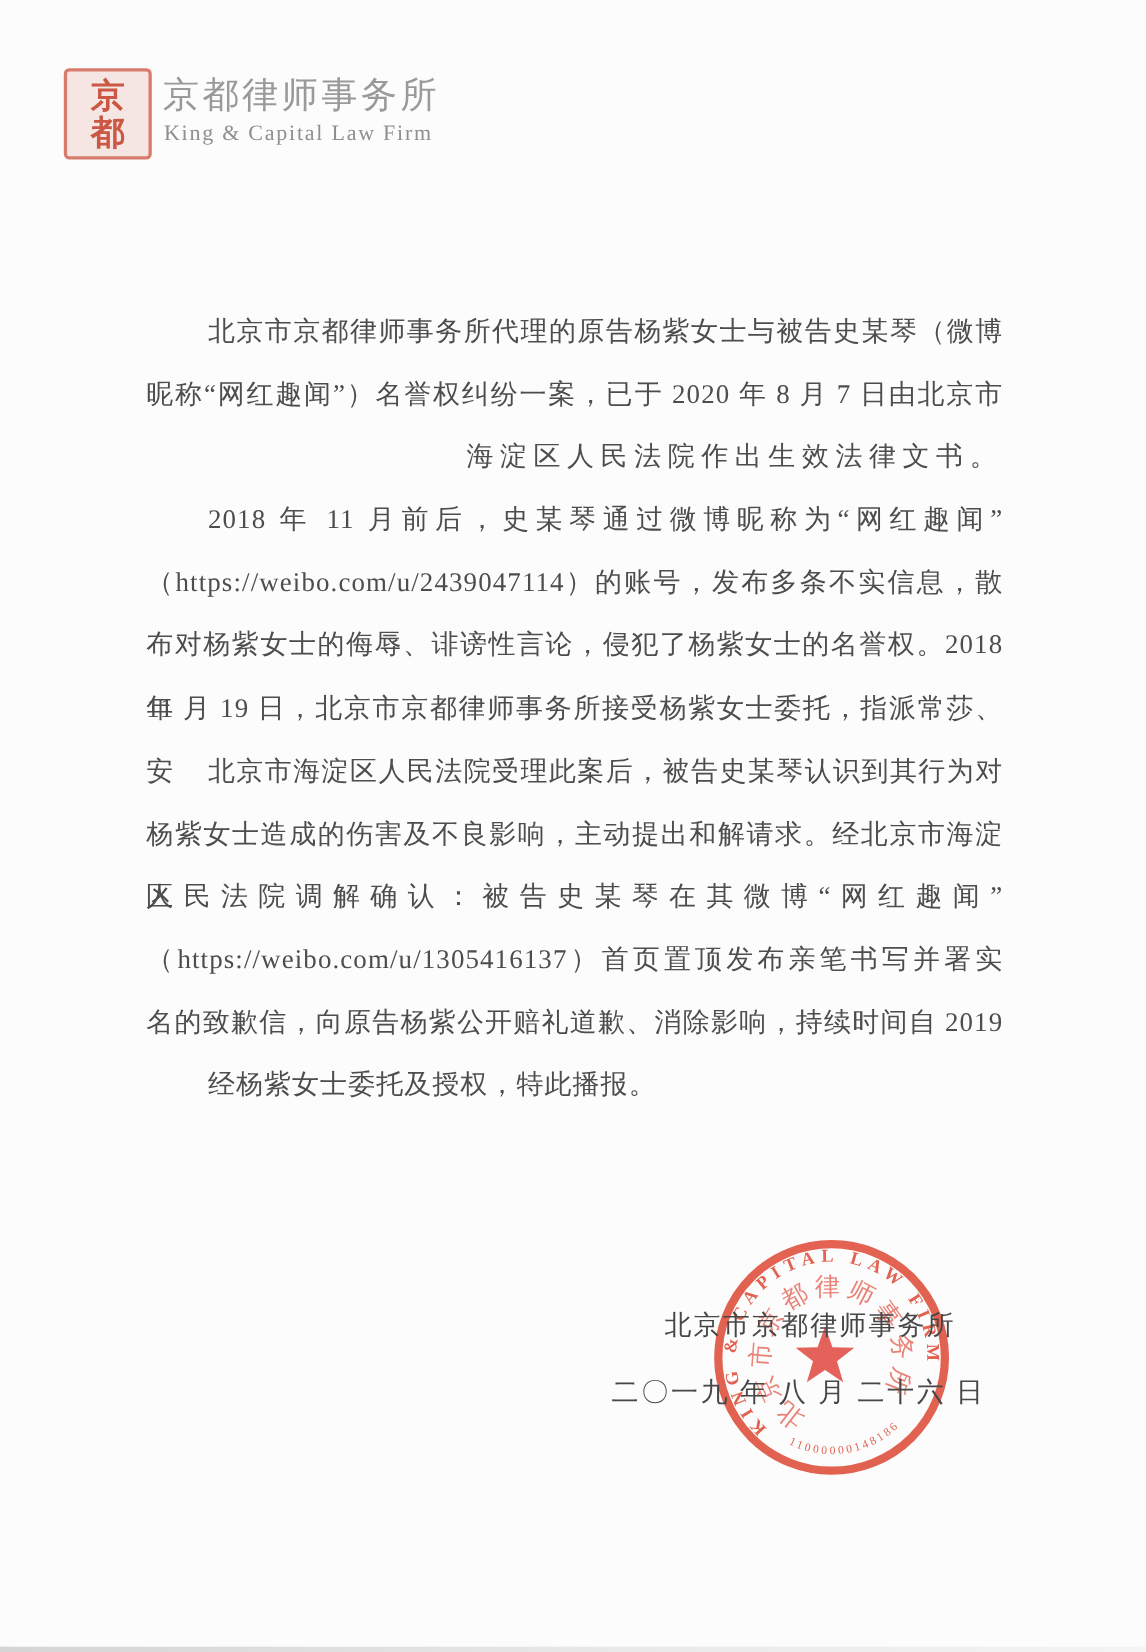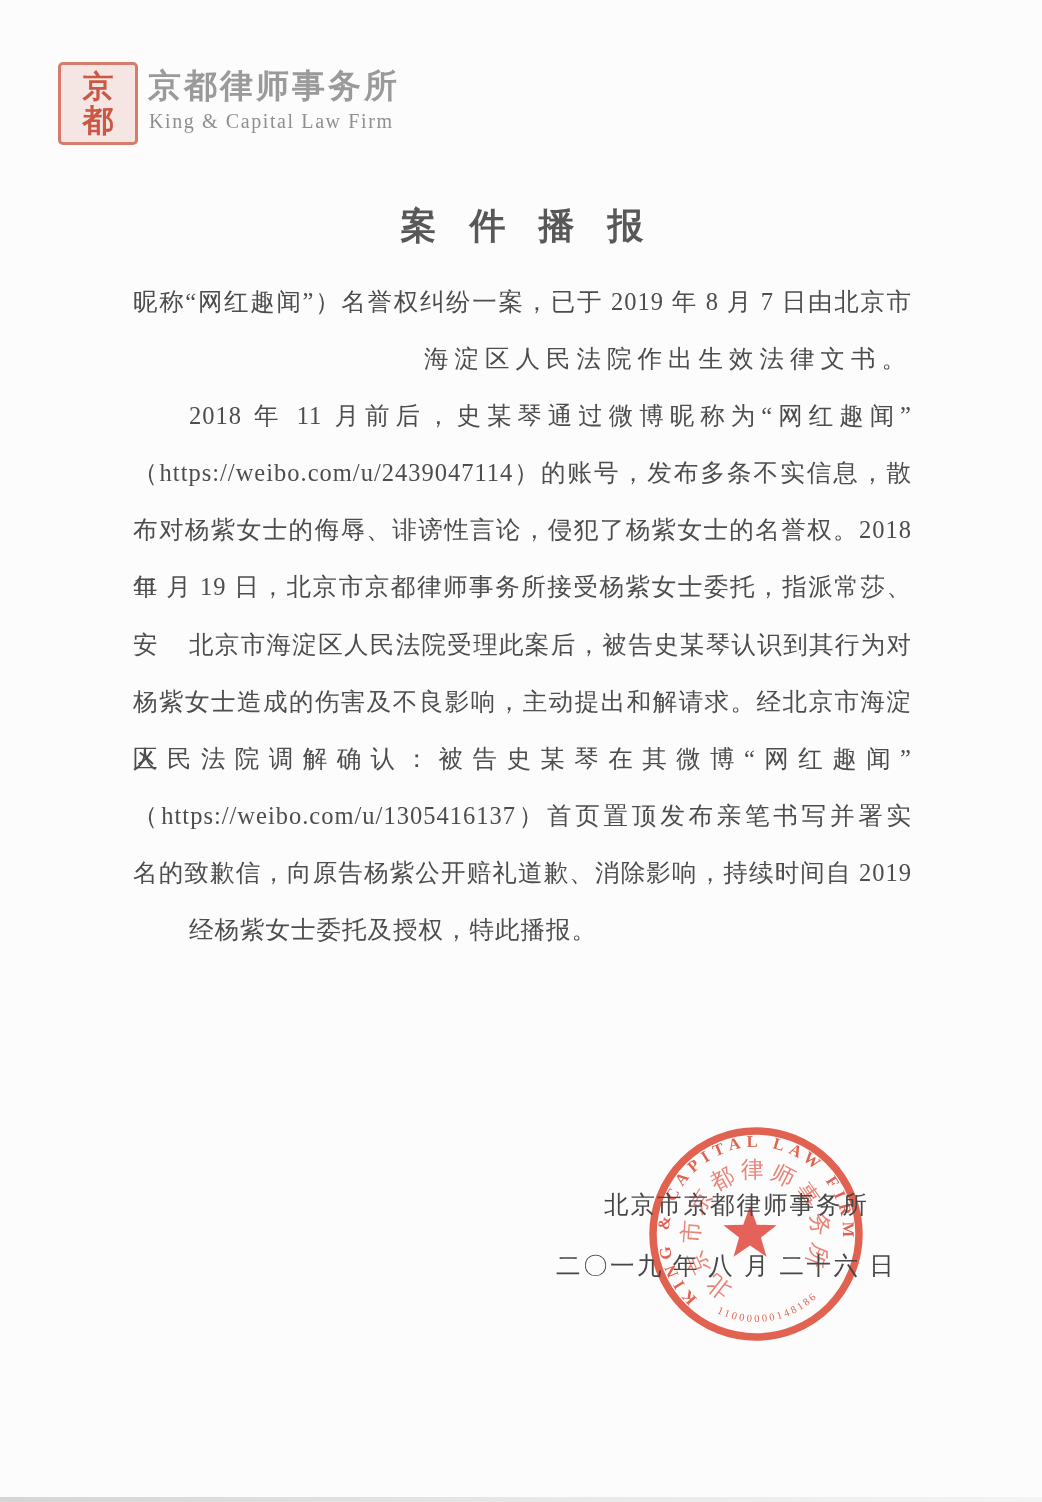--- a/index.html
+++ b/index.html
@@ -13,21 +13,21 @@
     position:absolute;left:58px;top:62px;width:74px;height:77px;
     background:rgba(207,94,76,.14);
     border:3px solid rgba(204,88,68,.75);
     border-radius:5px;
     display:flex;flex-direction:column;align-items:center;justify-content:center;
     color:#cb5844;font-weight:bold;font-size:31px;line-height:34px;
     letter-spacing:0;filter:blur(.3px);
   }
   .logo-cn{
     position:absolute;left:148px;top:64px;font-size:33px;color:#9a9a9a;
-    letter-spacing:3px;font-weight:700;white-space:nowrap;
+    letter-spacing:3px;font-weight:400;white-space:nowrap;
   }
   .logo-en{
     position:absolute;left:149px;top:110px;font-size:20px;color:#8f8f8f;
     letter-spacing:1.6px;white-space:nowrap;
   }
   
   .doc-title{
     position:absolute;left:0;top:202px;width:1042px;text-align:center;
     font-size:36px;font-weight:600;color:#585858;letter-spacing:12px;
     padding-left:14px;box-sizing:border-box;white-space:pre;
@@ -66,24 +66,24 @@
 
 <div class="page">
 
   <div class="logo-stamp">
     <span>京</span>
     <span>都</span>
   </div>
   <div class="logo-cn">京都律师事务所</div>
   <div class="logo-en">King &amp; Capital Law Firm</div>
 
-  <div class="doc-title">案 件 播 报</div>
 
   <div class="bodytext">
-    <div class="bline fill">昵称“网红趣闻”）名誉权纠纷一案，已于 2019 年 8 月 7 日由北京市</div>
+    <div class="bline fill indent">北京市京都律师事务所代理的原告杨紫女士与被告史某琴（微博</div>
+    <div class="bline fill">昵称“网红趣闻”）名誉权纠纷一案，已于 2020 年 8 月 7 日由北京市</div>
     <div class="bline sp6">海淀区人民法院作出生效法律文书。</div>
     <div class="bline fill indent">2018 年 11 月前后，史某琴通过微博昵称为“网红趣闻”</div>
     <div class="bline fill">（https://weibo.com/u/2439047114）的账号，发布多条不实信息，散</div>
     <div class="bline fill">布对杨紫女士的侮辱、诽谤性言论，侵犯了杨紫女士的名誉权。2018 年</div>
     <div class="bline fill">11 月 19 日，北京市京都律师事务所接受杨紫女士委托，指派常莎、安</div>
     <div class="bline fill indent">北京市海淀区人民法院受理此案后，被告史某琴认识到其行为对</div>
     <div class="bline fill">杨紫女士造成的伤害及不良影响，主动提出和解请求。经北京市海淀区</div>
     <div class="bline fill">人民法院调解确认：被告史某琴在其微博“网红趣闻”</div>
     <div class="bline fill">（https://weibo.com/u/1305416137）首页置顶发布亲笔书写并署实</div>
     <div class="bline fill">名的致歉信，向原告杨紫公开赔礼道歉、消除影响，持续时间自 2019</div>

